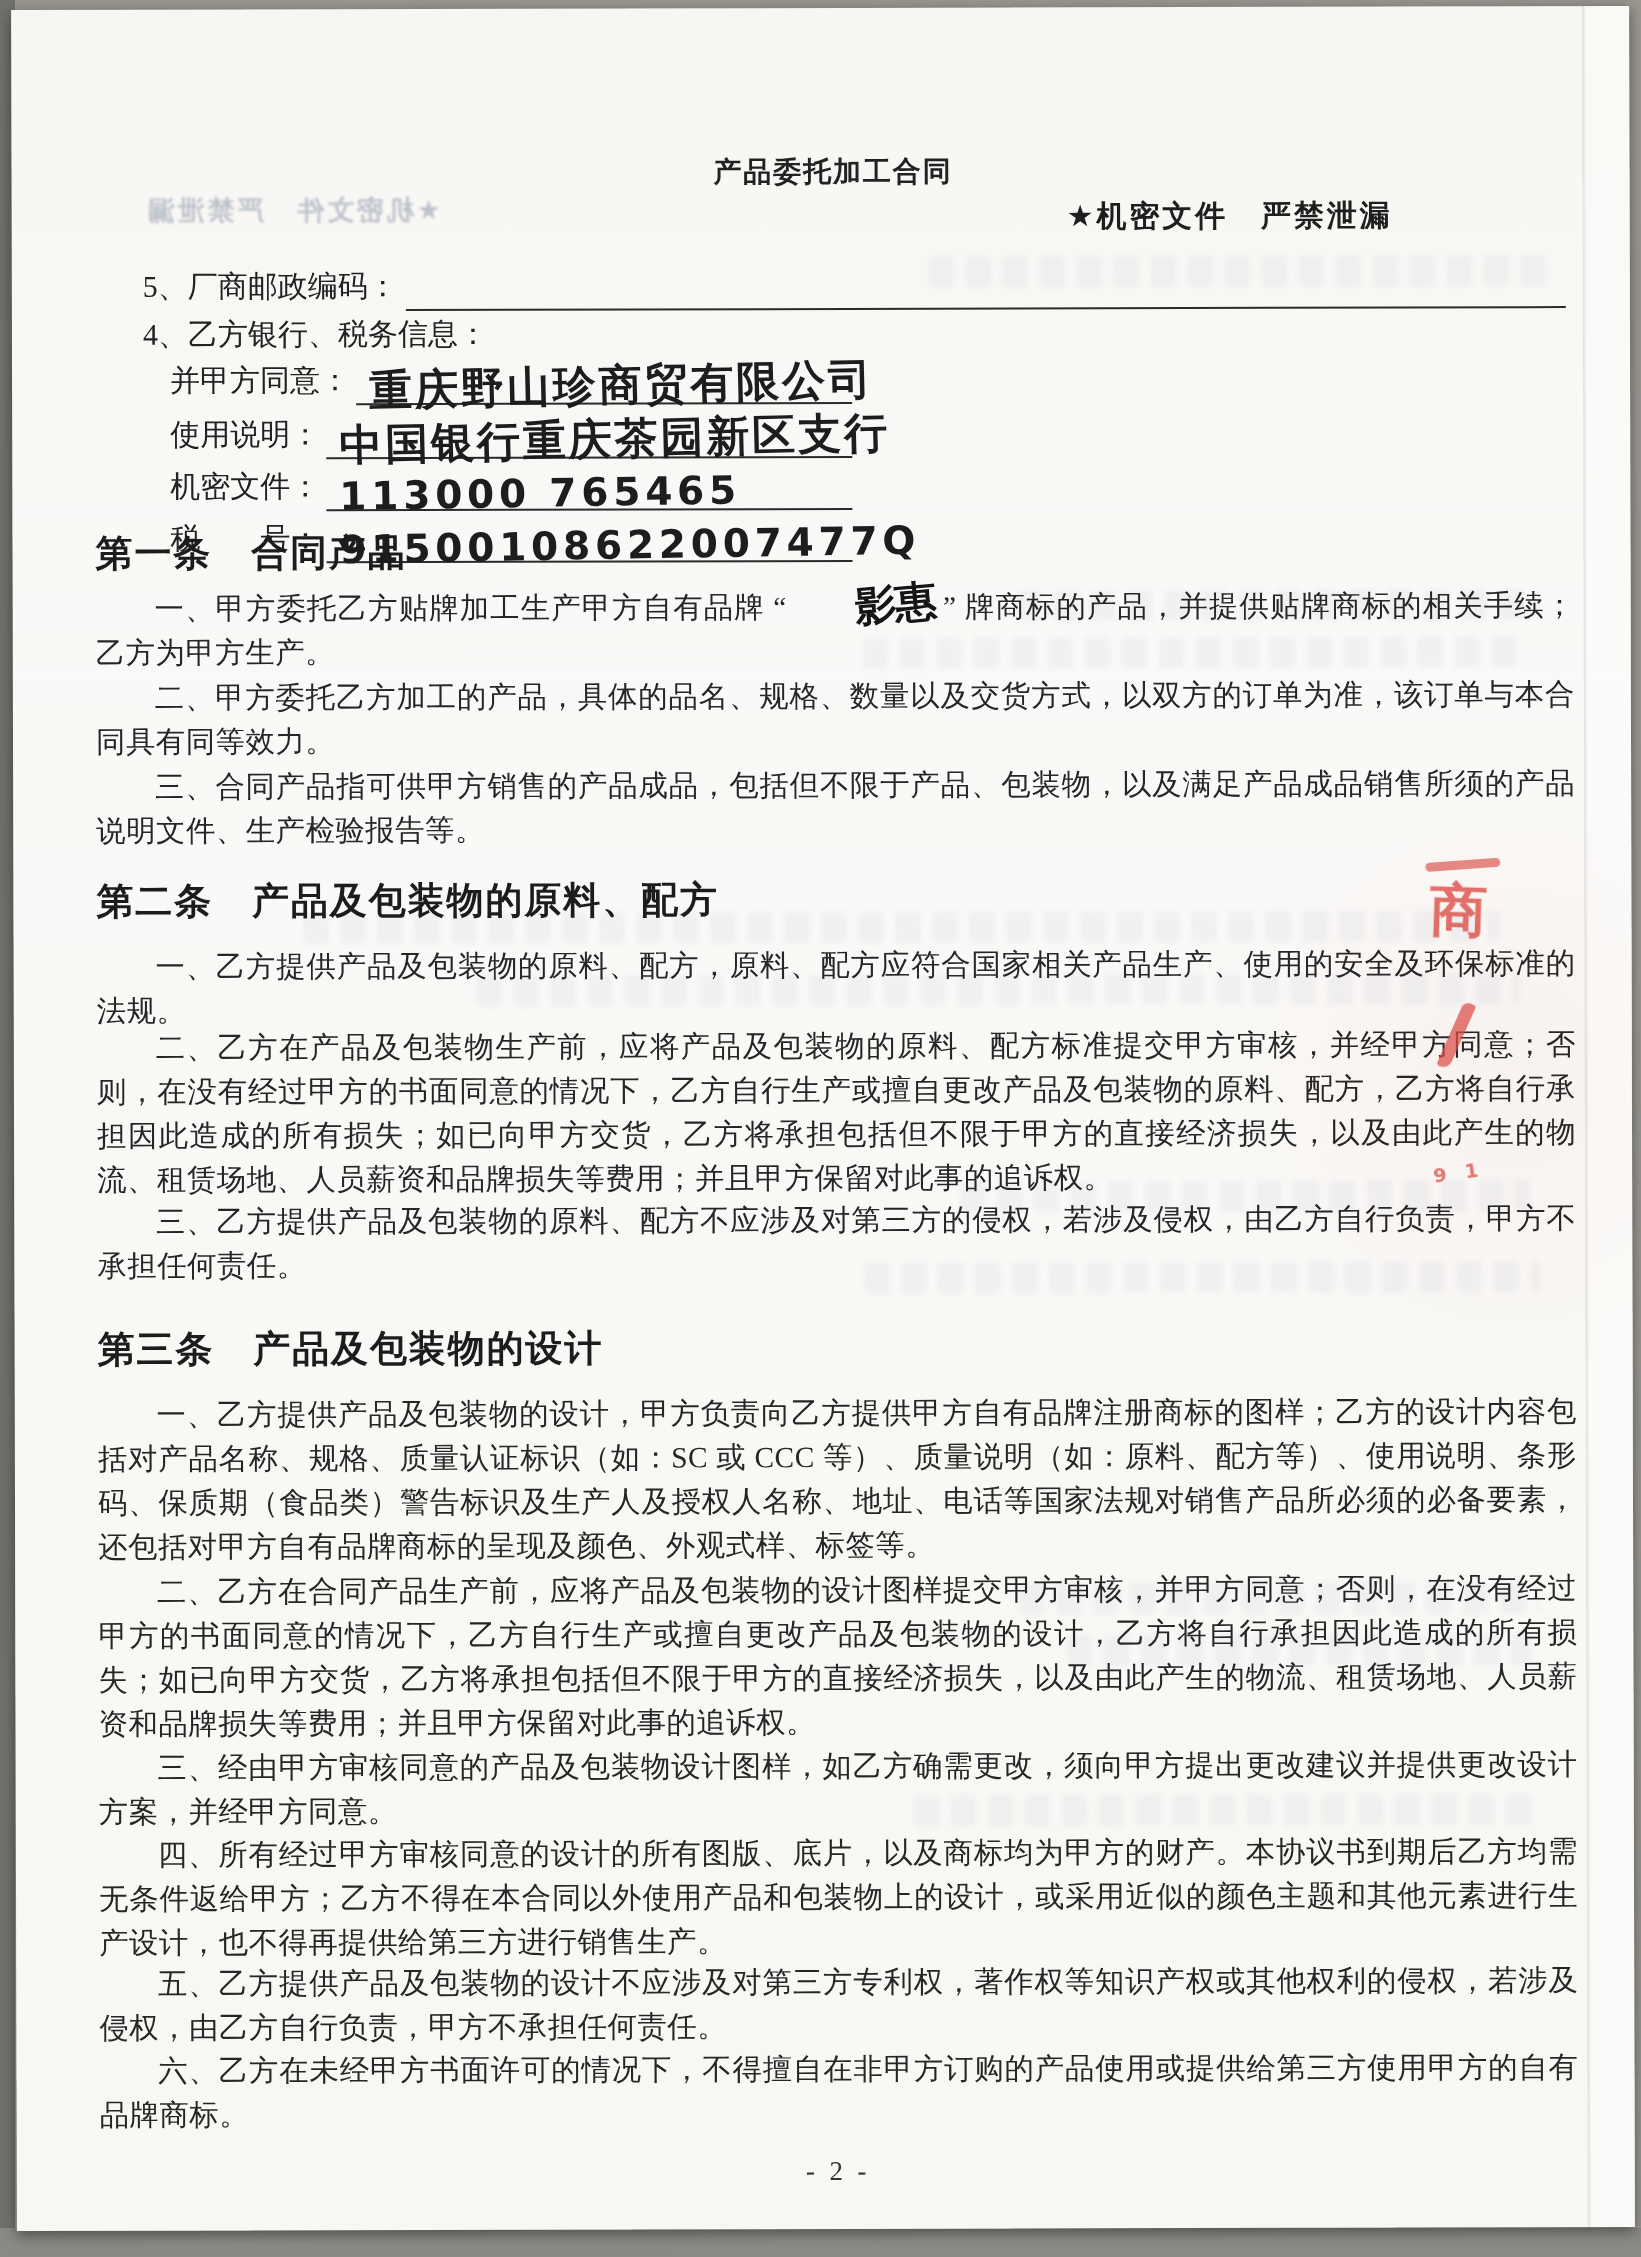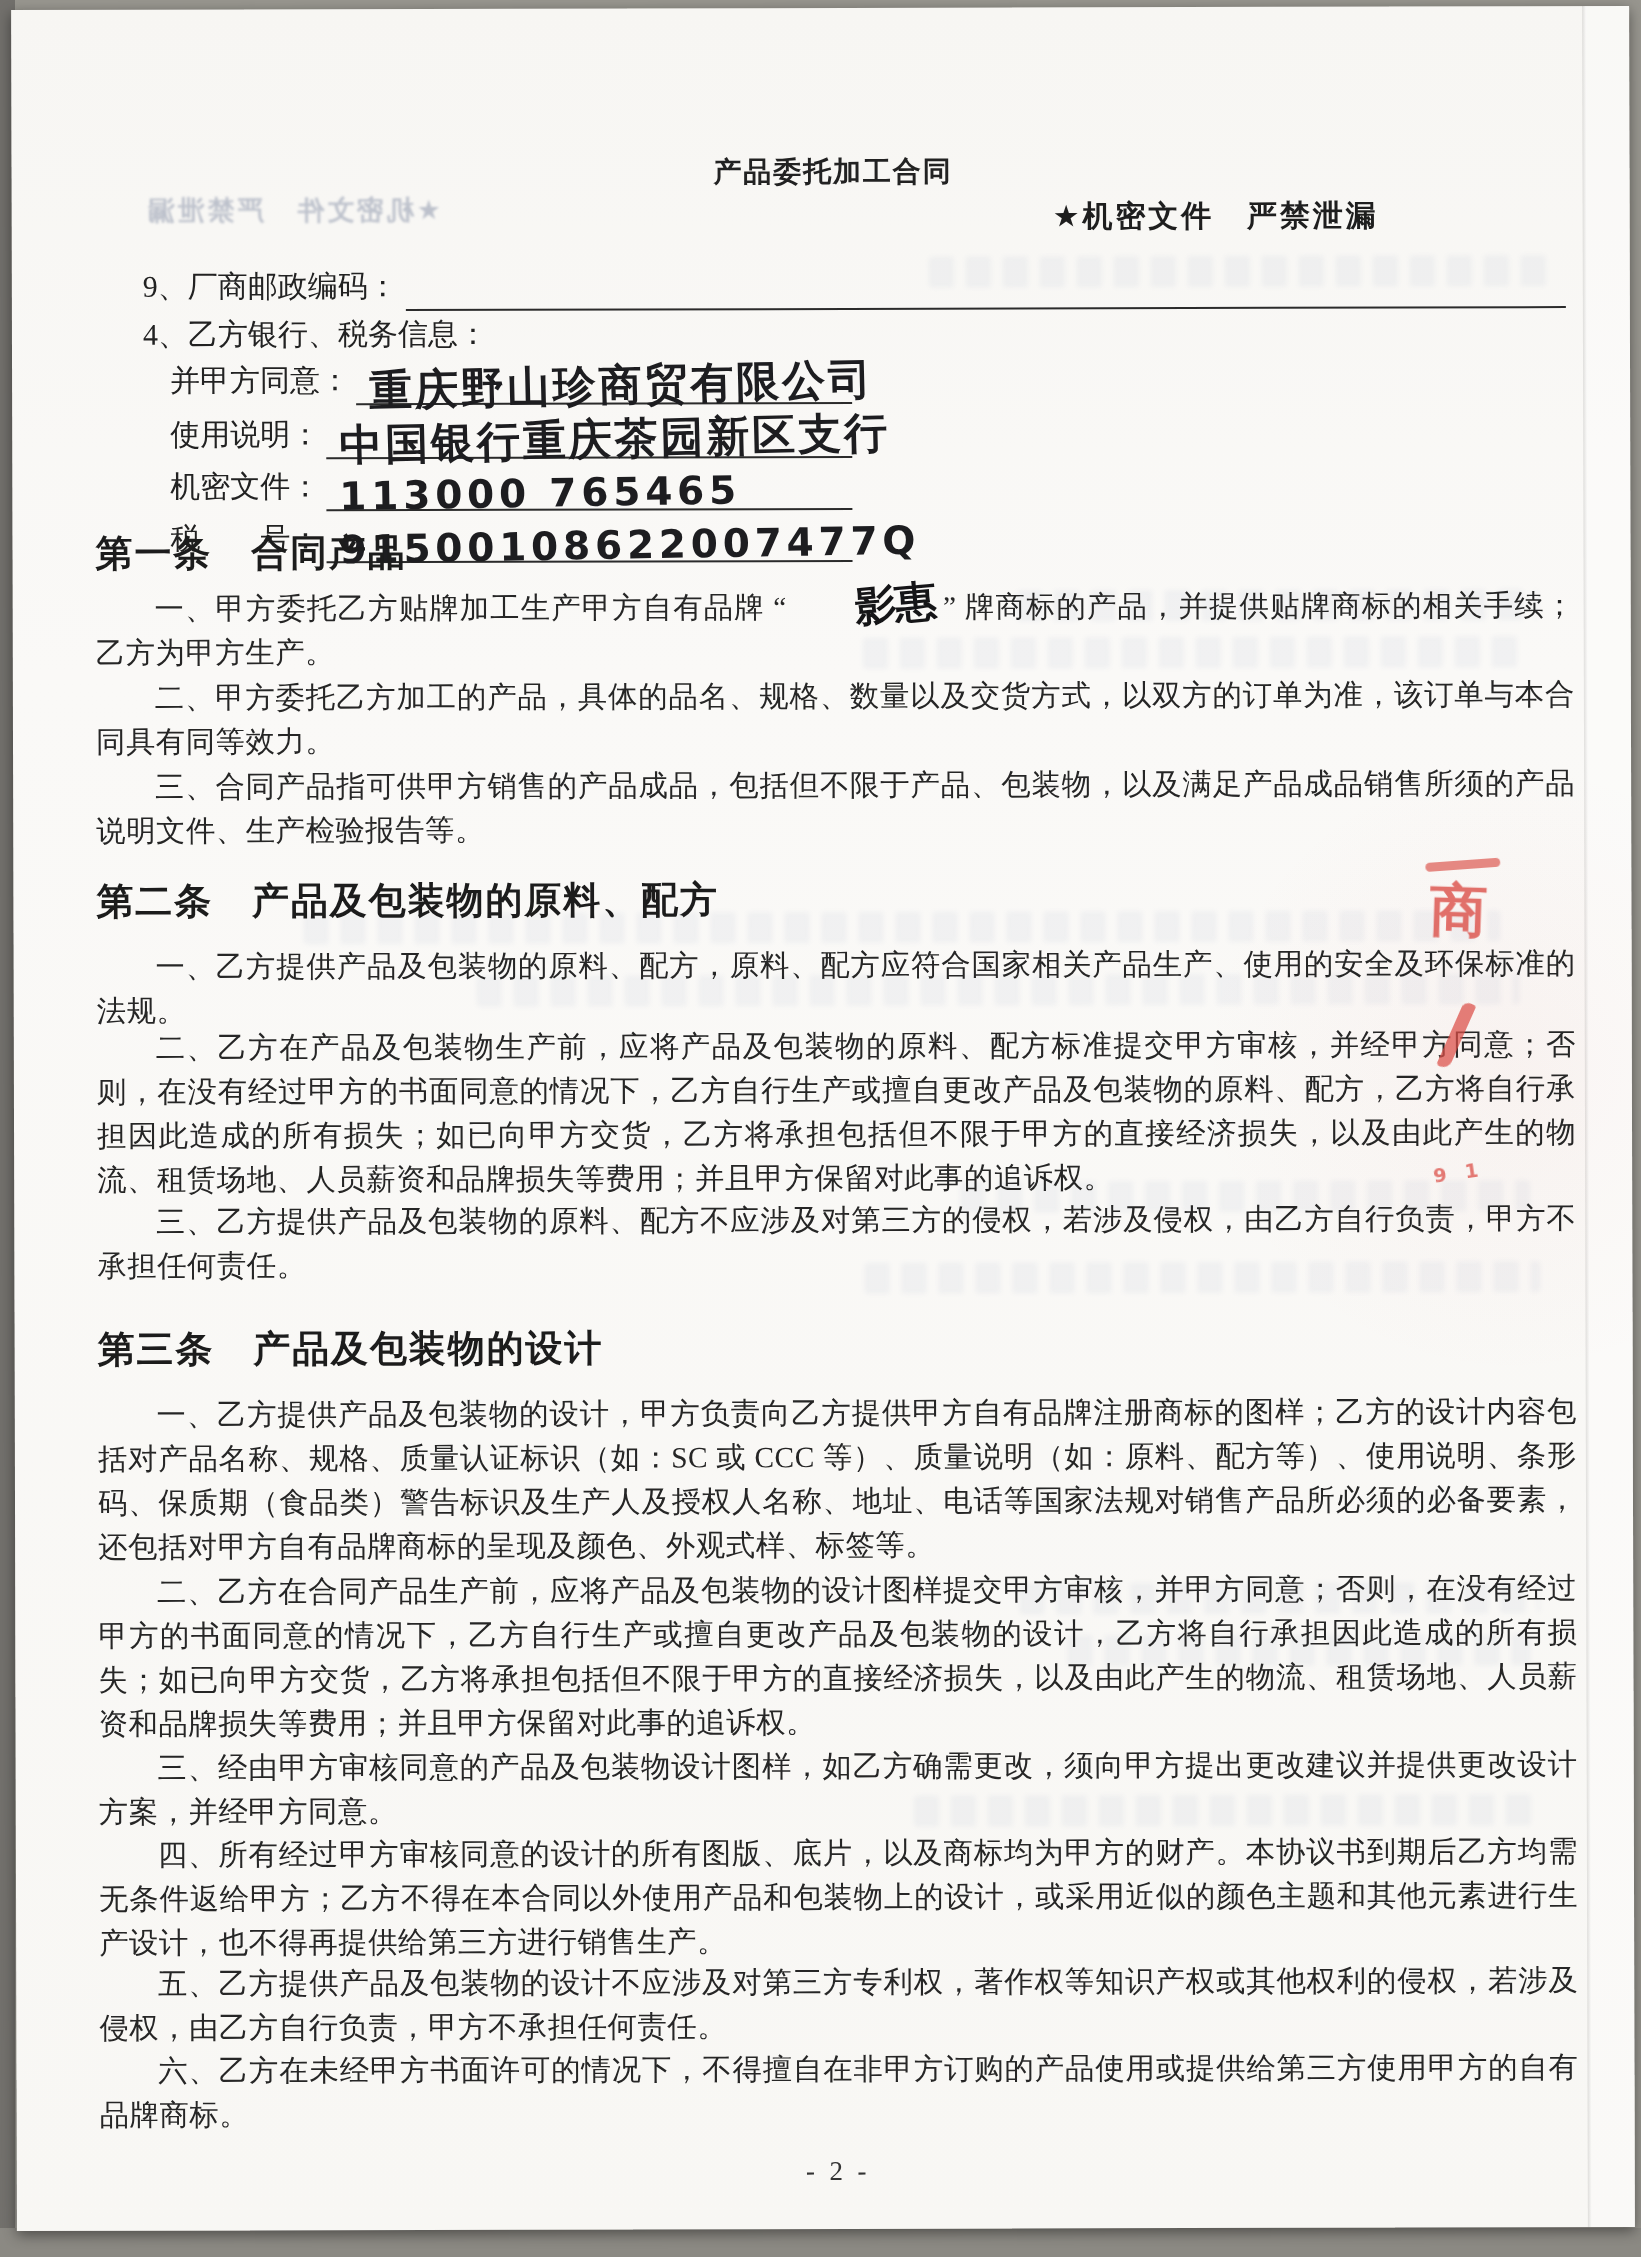--- a/index.html
+++ b/index.html
@@ -22,21 +22,21 @@
   }
   .crease{position:absolute;top:0;bottom:0;left:1571px;width:3.9px;
     background:linear-gradient(90deg,rgba(0,0,0,.10),rgba(255,255,255,.45));}
   .edge-strip{position:absolute;top:0;bottom:0;left:1575px;right:0;background:rgba(255,255,255,.30);}
   .doc-title{
     position:absolute;left:83px;width:1477px;top:145px;
     text-align:center;font-size:28px;font-weight:700;color:#222;
     letter-spacing:1.9px;
   }
   .conf{
-    position:absolute;top:189px;right:251px;
+    position:absolute;top:189px;right:237px;
     font-family:"Liberation Sans","DejaVu Sans",sans-serif;
     font-size:30px;font-weight:700;color:#1e1e1e;letter-spacing:2.9px;
   }
   .mirror{
     position:absolute;top:183px;left:133px;
     font-family:"Liberation Sans","DejaVu Sans",sans-serif;
     font-size:27px;font-weight:700;color:#8d96ab;letter-spacing:2.9px;
     transform:scaleX(-1);opacity:.55;filter:blur(1px);
   }
   .row{position:absolute;left:131px;right:64px;display:flex;align-items:flex-end;
@@ -113,21 +113,21 @@
     <div class="ghost" style="left:850px;top:1255px;width:676px;"></div>
     <div class="ghost" style="left:1004px;top:1576px;width:521px;"></div>
     <div class="ghost" style="left:1052px;top:1628px;width:463px;"></div>
     <div class="ghost" style="left:898px;top:1788px;width:618px;"></div>
 
     <div class="doc-title">产品委托加工合同</div>
     <div class="mirror">★机密文件　严禁泄漏</div>
     <div class="conf">★机密文件　严禁泄漏</div>
 
     <div class="row" style="top:257px;">
-      <span class="lbl">9、厂商邮政编码：</span>
+      <span class="lbl">5、厂商邮政编码：</span>
       <span class="fill-line"></span>
     </div>
     <div class="row" style="top:305px;">
       <span class="lbl">4、乙方银行、税务信息：</span>
     </div>
 
     <div class="frow" style="top:340px;">
       <span class="lbl">并甲方同意：</span>
       <span class="val-line">
         <span class="hand">重庆野山珍商贸有限公司</span>

